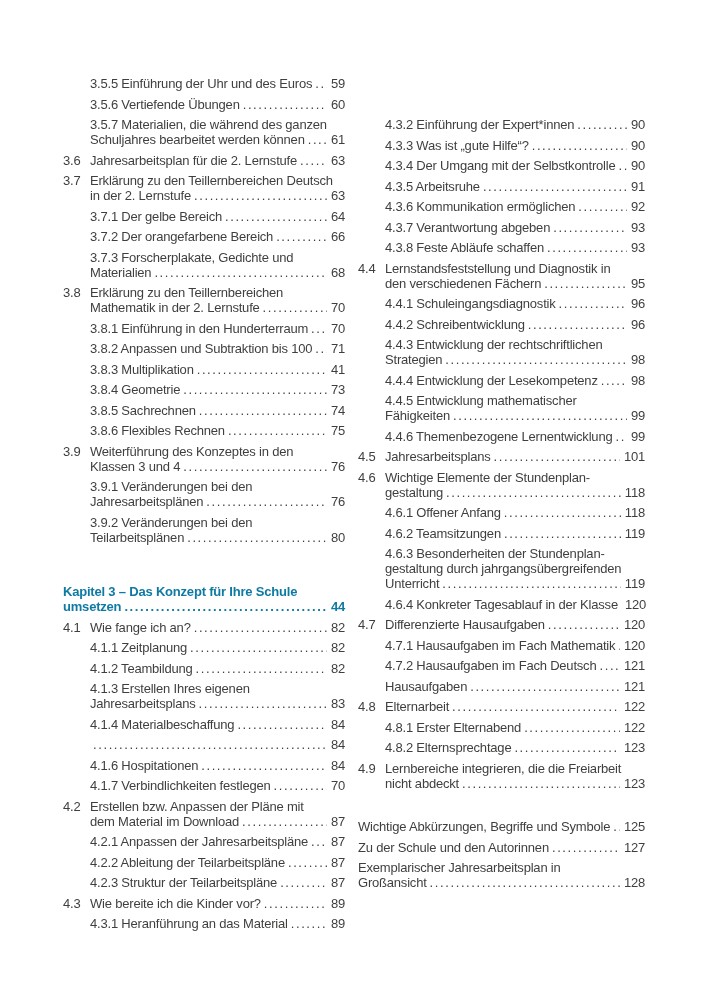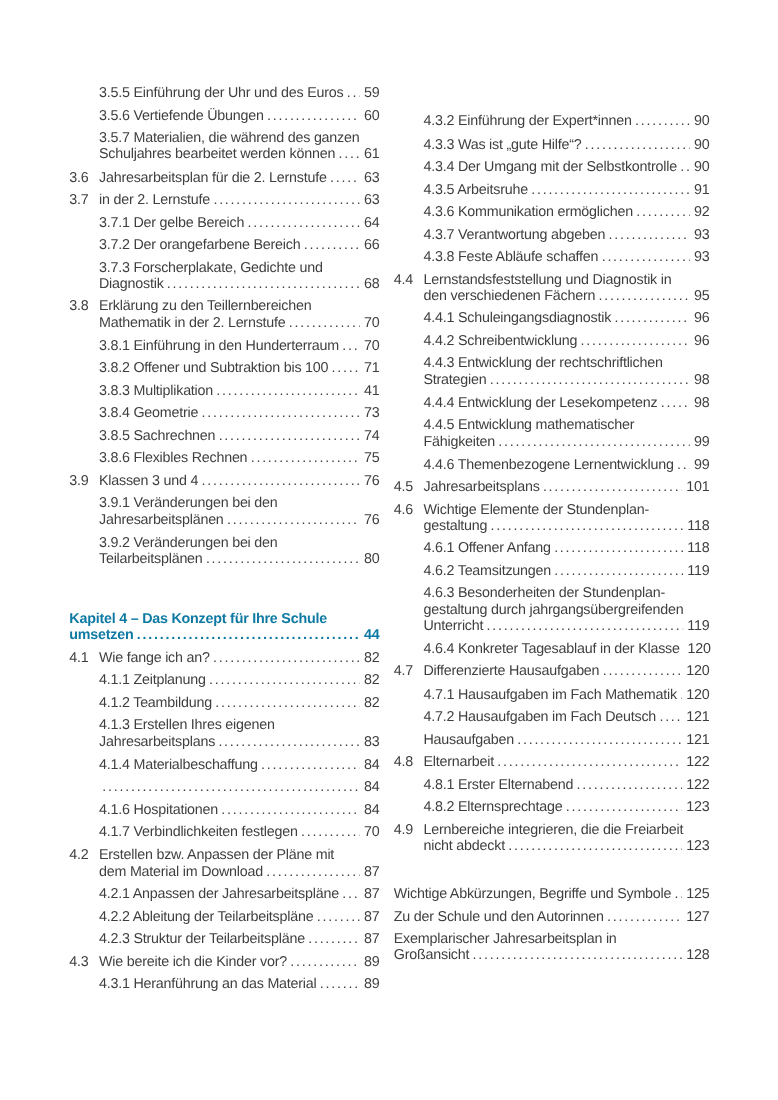--- a/index.html
+++ b/index.html
@@ -67,20 +67,21 @@
           <div class="line lastline">
             <span class="text">Jahresarbeitsplan für die 2. Lernstufe</span>
             <span class="dots">......................................................................................................................................................</span>
             <span class="pagenum">63</span>
           </div>
         </div>
       </div>
       <div class="entry section">
         <span class="gutter">3.7</span>
         <div class="body">
+          <div class="line">Erklärung zu den Teillernbereichen Deutsch</div>
           <div class="line lastline">
             <span class="text">in der 2. Lernstufe</span>
             <span class="dots">......................................................................................................................................................</span>
             <span class="pagenum">63</span>
           </div>
         </div>
       </div>
       <div class="entry sub">
         <span class="gutter"></span>
         <div class="body">
@@ -99,21 +100,21 @@
             <span class="dots">......................................................................................................................................................</span>
             <span class="pagenum">66</span>
           </div>
         </div>
       </div>
       <div class="entry sub">
         <span class="gutter"></span>
         <div class="body">
           <div class="line">3.7.3 Forscherplakate, Gedichte und</div>
           <div class="line lastline">
-            <span class="text">Diagnostik</span>
+            <span class="text">Materialien</span>
             <span class="dots">......................................................................................................................................................</span>
             <span class="pagenum">68</span>
           </div>
         </div>
       </div>
       <div class="entry section">
         <span class="gutter">3.8</span>
         <div class="body">
           <div class="line">Erklärung zu den Teillernbereichen</div>
           <div class="line lastline">
@@ -130,21 +131,21 @@
             <span class="text">3.8.1 Einführung in den Hunderterraum</span>
             <span class="dots">......................................................................................................................................................</span>
             <span class="pagenum">70</span>
           </div>
         </div>
       </div>
       <div class="entry sub">
         <span class="gutter"></span>
         <div class="body">
           <div class="line lastline">
-            <span class="text">3.8.2 Offener und Subtraktion bis 100</span>
+            <span class="text">3.8.2 Anpassen und Subtraktion bis 100</span>
             <span class="dots">......................................................................................................................................................</span>
             <span class="pagenum">71</span>
           </div>
         </div>
       </div>
       <div class="entry sub">
         <span class="gutter"></span>
         <div class="body">
           <div class="line lastline">
             <span class="text">3.8.3 Multiplikation</span>
@@ -179,20 +180,21 @@
           <div class="line lastline">
             <span class="text">3.8.6 Flexibles Rechnen</span>
             <span class="dots">......................................................................................................................................................</span>
             <span class="pagenum">75</span>
           </div>
         </div>
       </div>
       <div class="entry section">
         <span class="gutter">3.9</span>
         <div class="body">
+          <div class="line">Weiterführung des Konzeptes in den</div>
           <div class="line lastline">
             <span class="text">Klassen 3 und 4</span>
             <span class="dots">......................................................................................................................................................</span>
             <span class="pagenum">76</span>
           </div>
         </div>
       </div>
       <div class="entry sub">
         <span class="gutter"></span>
         <div class="body">
@@ -211,21 +213,21 @@
           <div class="line lastline">
             <span class="text">Teilarbeitsplänen</span>
             <span class="dots">......................................................................................................................................................</span>
             <span class="pagenum">80</span>
           </div>
         </div>
       </div>
       <div class="gap-lg"></div>
       <div class="entry heading">
         <div class="body">
-          <div class="line">Kapitel 4 – Das Konzept für Ihre Schule</div>
+          <div class="line">Kapitel 3 – Das Konzept für Ihre Schule</div>
           <div class="line lastline">
             <span class="text">umsetzen</span>
             <span class="dots">......................................................................................................................................................</span>
             <span class="pagenum">44</span>
           </div>
         </div>
       </div>
       <div class="entry section">
         <span class="gutter">4.1</span>
         <div class="body">

